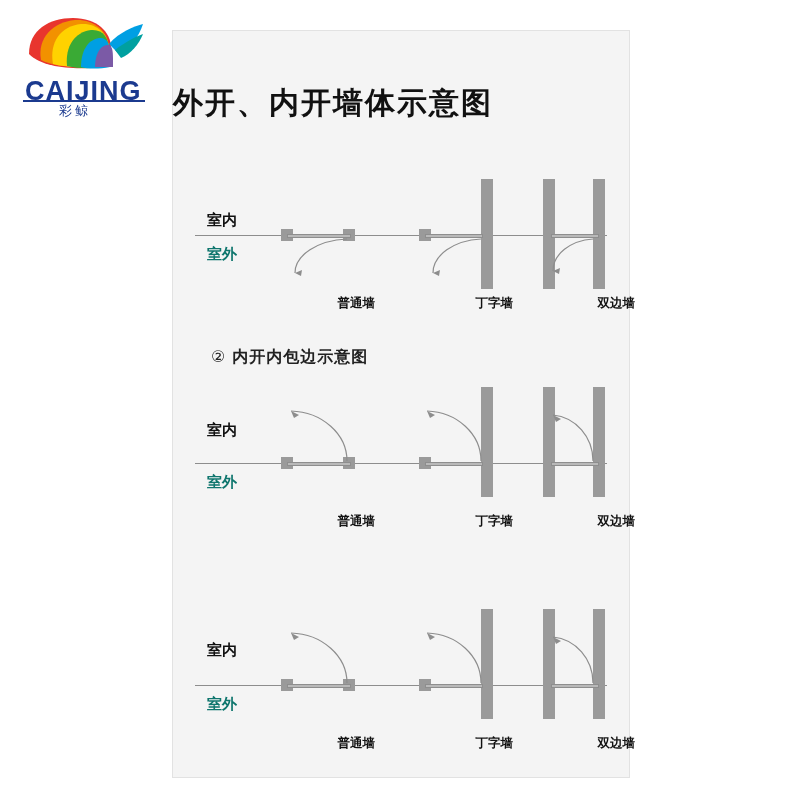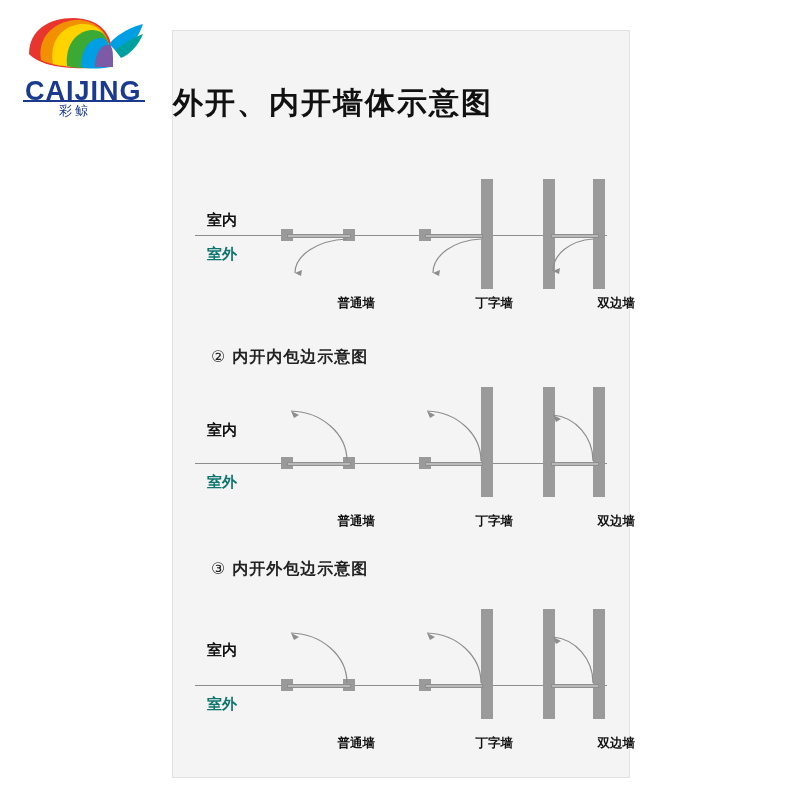--- a/index.html
+++ b/index.html
@@ -155,23 +155,20 @@
       </svg>
 
       <div class="capt" style="left:70px;top:132px;width:110px;">普通墙</div>
       <div class="capt" style="left:208px;top:132px;width:110px;">丁字墙</div>
       <div class="capt" style="left:330px;top:132px;width:110px;">双边墙</div>
     </div>
 
   </div>
 
   <div class="section" style="top:528px;height:220px;">
-    <div class="sec-head" style="top:0;">
-      <span class="num">③</span><span>内开外包边示意图</span>
-    </div>
 
     <div class="diagram" style="top:34px;height:150px;">
       <div class="hline" style="top:92px;"></div>
       <div class="lbl-in" style="top:48px;">室内</div>
       <div class="lbl-out" style="top:102px;">室外</div>
 
       <div class="jamb" style="left:86px;top:86px;width:12px;height:12px;"></div>
       <div class="jamb" style="left:148px;top:86px;width:12px;height:12px;"></div>
       <div class="leaf" style="left:92px;top:91px;width:64px;height:4px;"></div>
 

